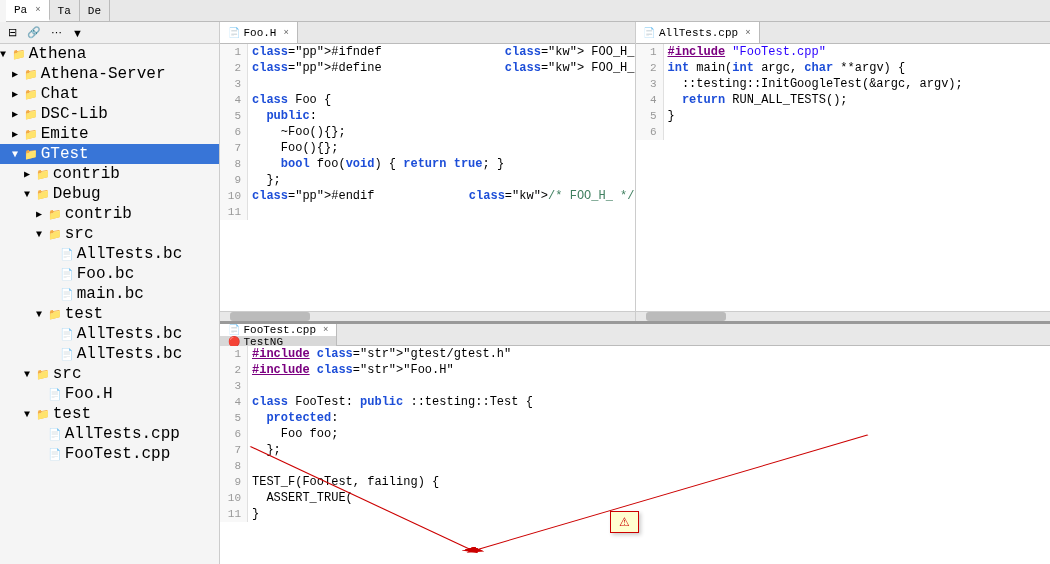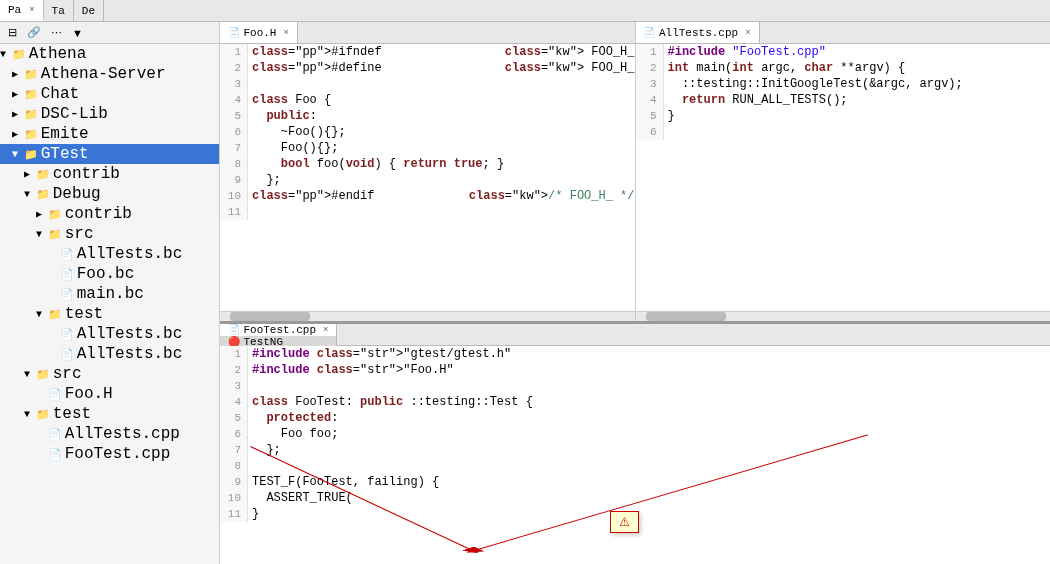--- a/index.html
+++ b/index.html
@@ -6,20 +6,21 @@
     body { font-family: 'Courier New', monospace; font-size: 12px; background: #f5f5f5; overflow: hidden; width: 1050px; height: 564px; display: flex; flex-direction: column; }
 
     
     .top-tab-bar {
       display: flex;
       background: #e8e8e8;
       border-bottom: 1px solid #bbb;
       height: 22px;
       align-items: stretch;
       flex-shrink: 0;
+      margin-left: 6px;
     }
     .top-tab {
       display: flex;
       align-items: center;
       padding: 0 8px;
       border-right: 1px solid #bbb;
       font-size: 11px;
       cursor: pointer;
       gap: 4px;
       white-space: nowrap;
@@ -146,24 +147,24 @@
       flex-shrink: 0;
       user-select: none;
       font-size: 11px;
       background: #f8f8f8;
       border-right: 1px solid #e0e0e0;
       margin-right: 4px;
     }
     .line-content { flex: 1; white-space: pre; }
 
     
-    .kw { color: #7f1d1d; font-weight: bold; }
+    .kw { color: #1d4ed8; font-weight: bold; }
     .str { color: #2a00ff; }
     .cmt { color: #3f7f5f; }
-    .pp { color: #7b0080; font-weight: bold; }
+    .pp { color: #7b0080; font-weight: bold; text-decoration: underline; }
 
     
     .bottom-editor {
       height: 240px;
       display: flex;
       flex-direction: column;
       flex-shrink: 0;
       position: relative;
     }
 

